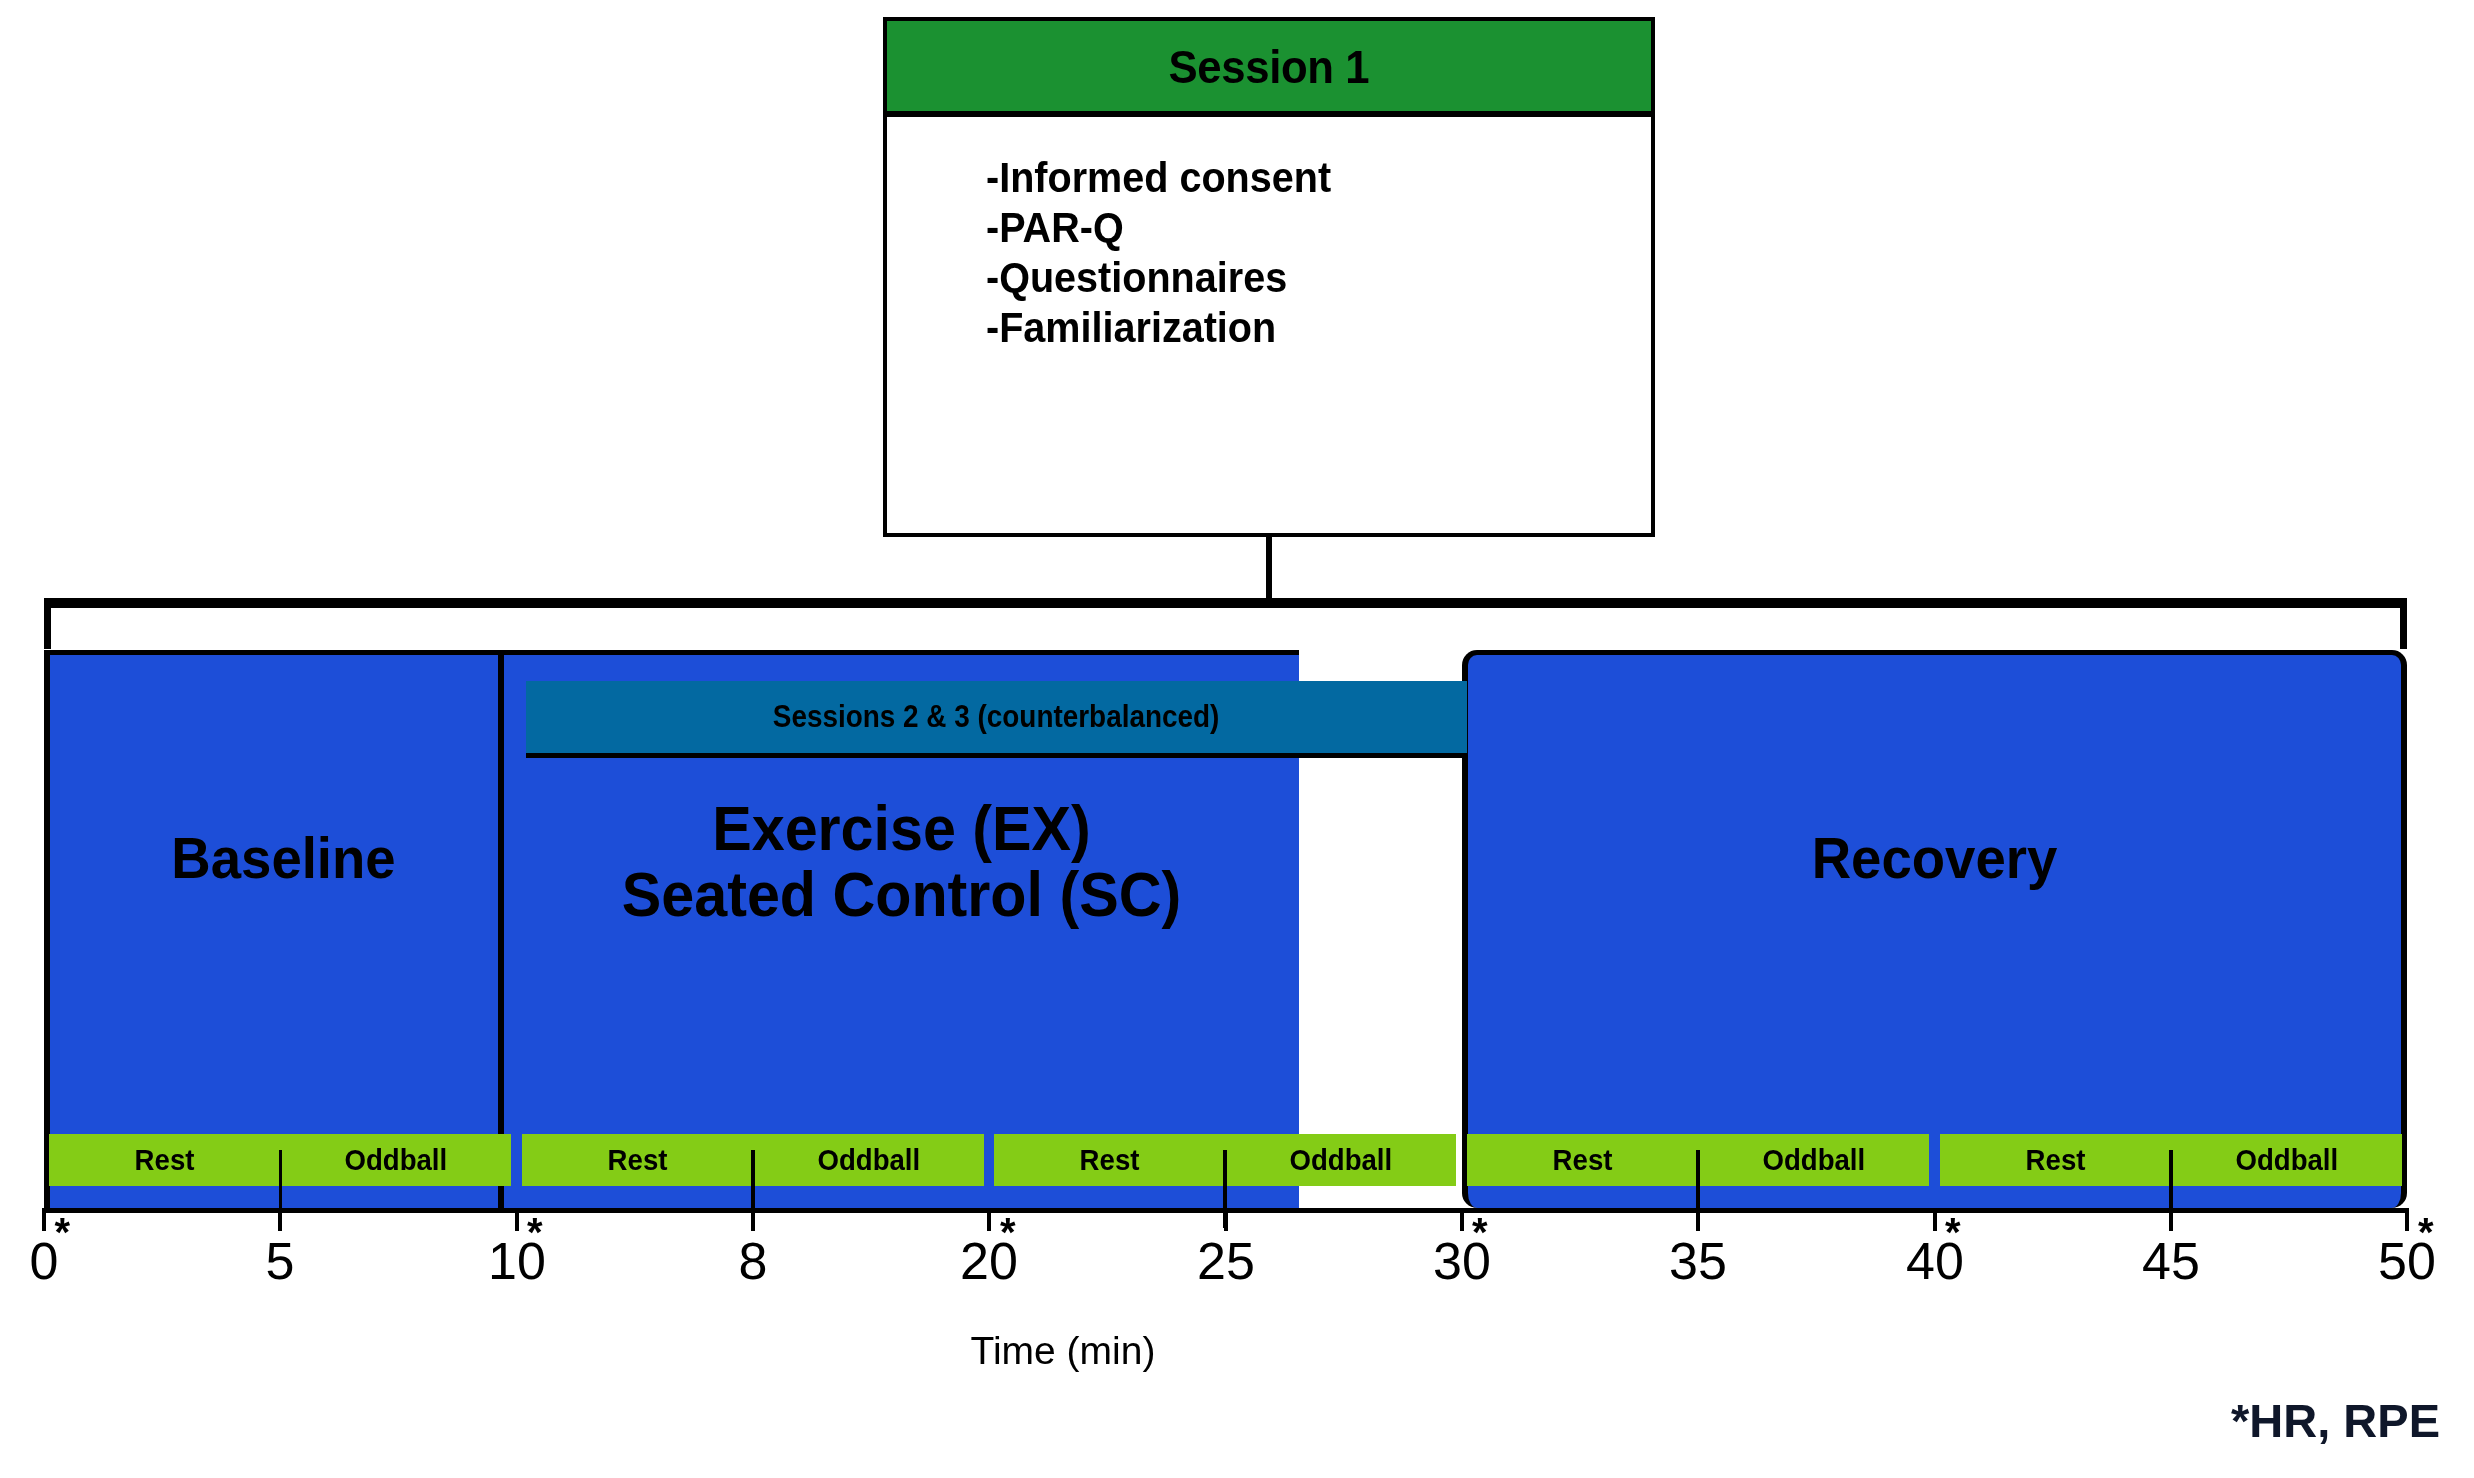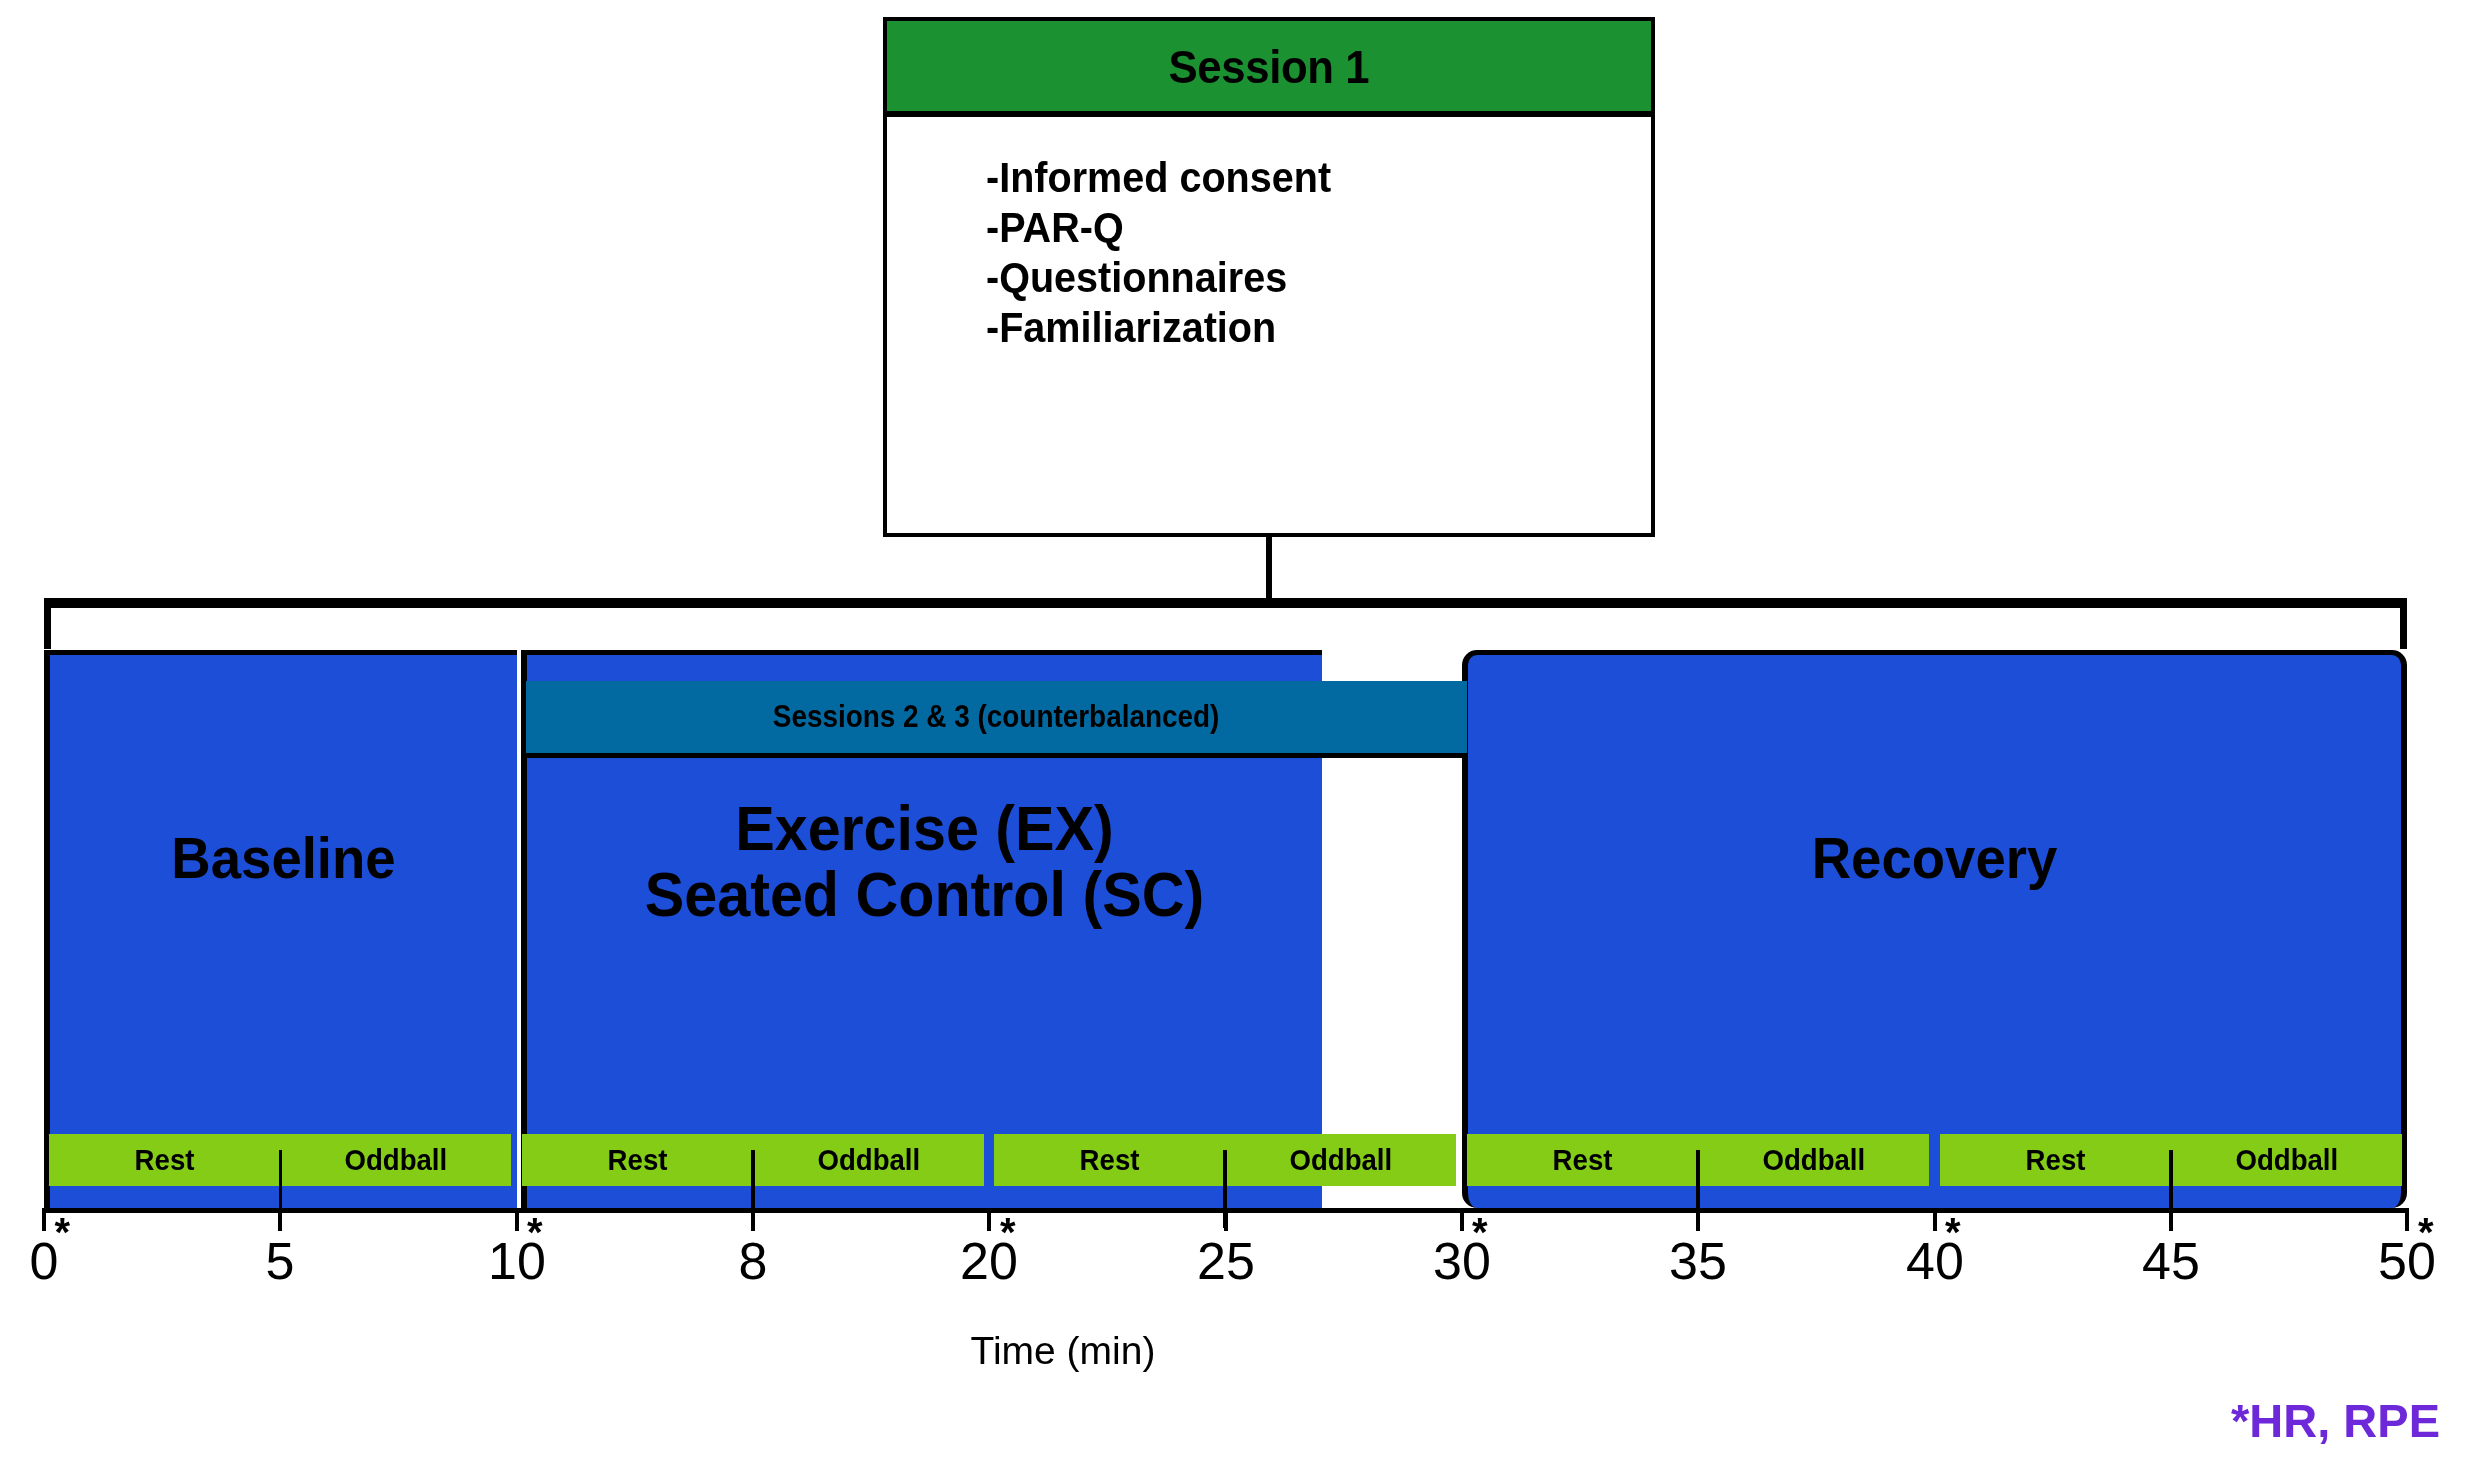--- a/index.html
+++ b/index.html
@@ -266,21 +266,21 @@
     color: #000000;
   }
   .axis-title span { margin-left: -349px; }
 
   .footnote {
     position: absolute;
     right: 35px;
     top: 1393px;
     font-size: 47px;
     font-weight: bold;
-    color: #6d28d9;
+    color: #0f172a;
     white-space: nowrap;
   }
 </style>
 </head>
 <body>
 
 <div class="stage">
 
   <div class="session1-box">
     <div class="session1-header">
@@ -301,21 +301,21 @@
     <div class="bracket-leg left"></div>
     <div class="bracket-leg right"></div>
   </div>
 
   <div class="timeline">
 
     <div class="phase with-left-border" id="phase-0" style="left: 0px; width: 473px;">
       <div class="phase-label baseline">Baseline</div>
     </div>
 
-    <div class="phase with-left-border" id="phase-1" style="left: 477px; width: 801px;">
+    <div class="phase with-left-border" id="phase-1" style="left: 454px; width: 801px;">
       <div class="phase-label exercise">Exercise (EX)
 Seated Control (SC)</div>
     </div>
 
     <div class="phase with-left-border with-right-border" id="phase-2" style="left: 1418px; width: 945px; border-radius: 15px;">
       <div class="phase-label recovery">Recovery</div>
     </div>
 
     <div class="sessions23-box">
       <div class="sessions23-label">Sessions 2 &amp; 3 (counterbalanced)</div>

